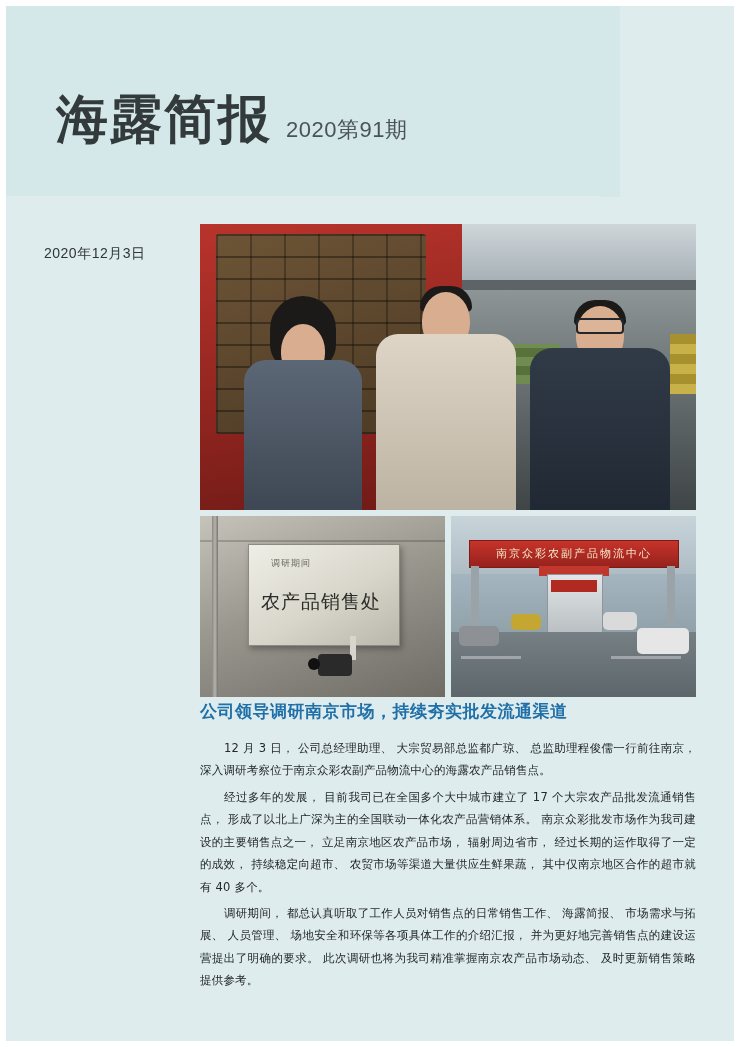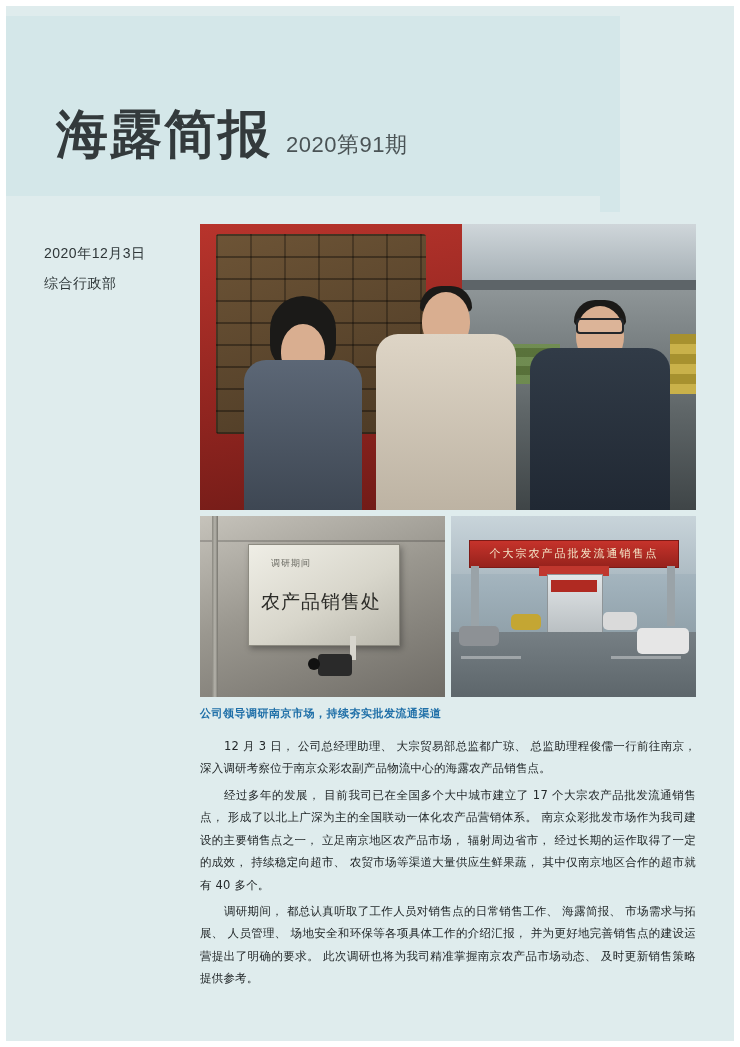--- a/index.html
+++ b/index.html
@@ -26,21 +26,21 @@
     position: absolute;
     left: 0; top: 0; right: 0; bottom: 0;
     border: 6px solid #ffffff;
     pointer-events: none;
     z-index: 50;
   }
 
   .masthead {
     position: absolute;
     left: 0;
-    top: 16px;
+    top: 1px;
     width: 620px;
     height: 196px;
     background: #d4e7e9;
   }
   .masthead-inner {
     position: absolute;
     left: 56px;
     bottom: 52px;
     display: flex;
     align-items: baseline;
@@ -347,25 +347,25 @@
   .p3 .car4 { left: 8px; top: 110px; width: 40px; height: 20px; background: #8d9195; }
 
   .article {
     position: absolute;
     left: 200px;
     top: 504px;
     width: 496px;
   }
   .article-title {
     font-family: "DejaVu Sans", sans-serif;
-    font-size: 11px;
+    font-size: 17px;
     font-weight: bold;
     color: #1f6fa8;
     letter-spacing: 0.5px;
-    margin: 6px 0 14px 0;
+    margin: 0 0 14px 0;
   }
   .article p {
     font-family: "DejaVu Sans", sans-serif;
     font-size: 11.5px;
     line-height: 1.95;
     color: #23282a;
     margin: 0 0 4px 0;
     text-indent: 24px;
     text-align: justify;
     letter-spacing: 0.2px;
@@ -380,21 +380,20 @@
     <div class="masthead-inner">
       <span class="brand-title">海露简报</span>
       <span class="brand-issue">2020第91期</span>
     </div>
   </header>
 
   <main class="body-area">
 
     <div class="meta-block">
       <div class="meta-date">2020年12月3日</div>
-      <div class="meta-dept">综合行政部</div>
     </div>
 
     <div class="photo-grid">
 
       <div class="photo photo-main p1">
         <div class="truck"></div>
         <div class="sacks"></div>
         <div class="roofline"></div>
         <div class="roof-beam"></div>
         <div class="bg-right"></div>
@@ -433,21 +432,21 @@
             <div class="small-text">调研期间</div>
             <div class="big-text">农产品销售处</div>
           </div>
           <div class="cam-arm"></div>
           <div class="camera"></div>
         </div>
 
         <div class="photo photo-small p3">
           <div class="sky"></div>
           <div class="gantry">
-            <div class="gantry-text">个大宗农产品批发流通销售点</div>
+            <div class="gantry-text">南京众彩农副产品物流中心</div>
           </div>
           <div class="post-l"></div>
           <div class="post-r"></div>
           <div class="booth-roof"></div>
           <div class="booth"></div>
           <div class="booth-sign"></div>
           <div class="ground"></div>
           <div class="lane lane1"></div>
           <div class="lane lane2"></div>
           <div class="car car1"></div>

